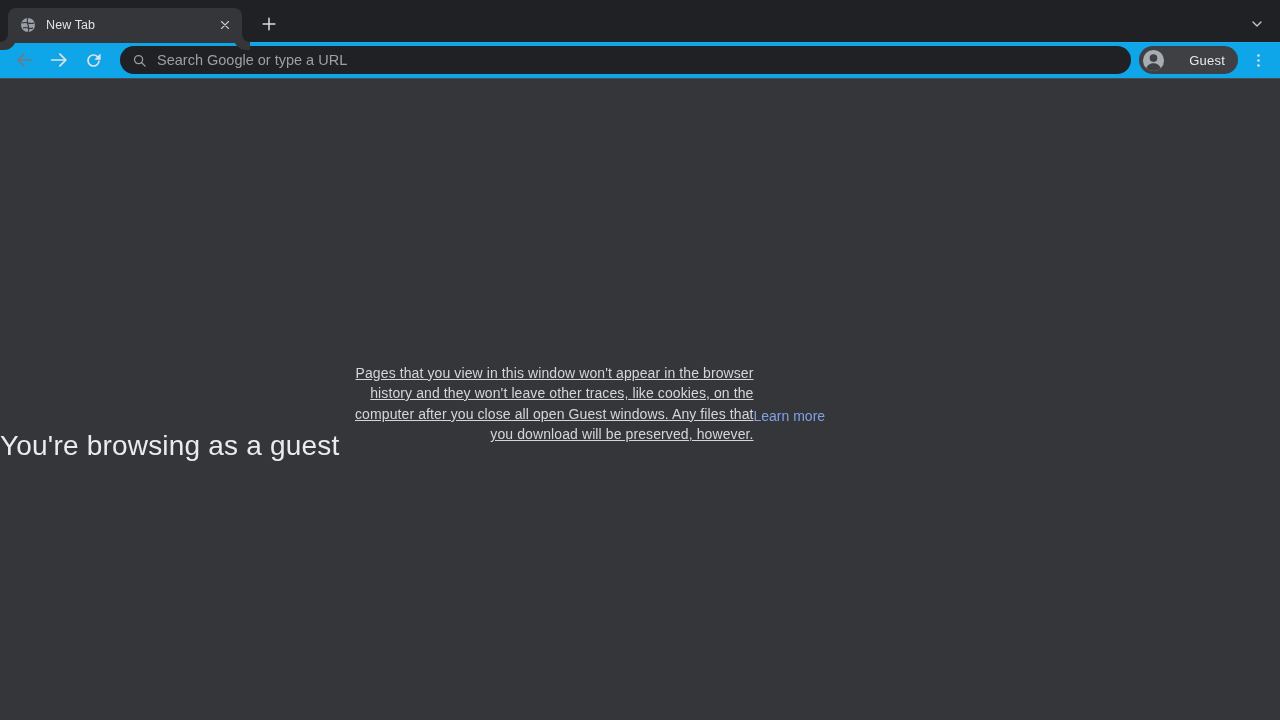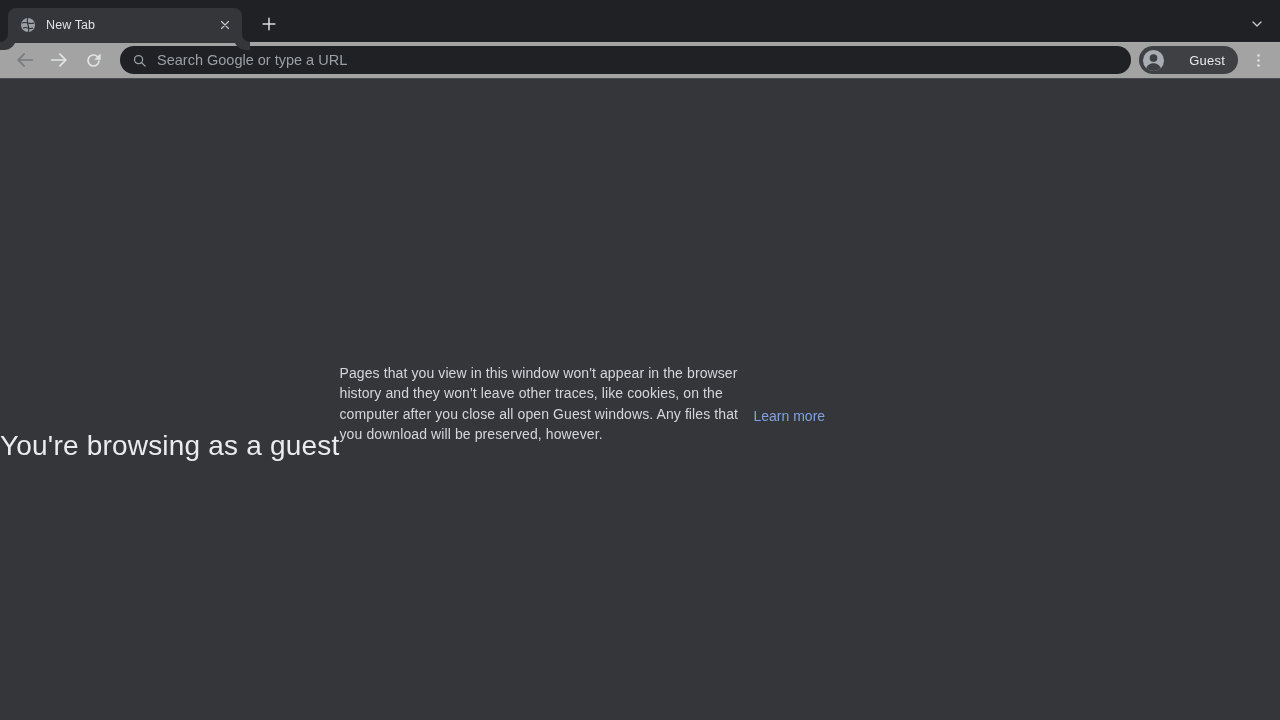--- a/index.html
+++ b/index.html
@@ -21,21 +21,21 @@
   .tab::before { left:-8px; border-bottom-right-radius:8px; box-shadow:4px 4px 0 4px #35363a; }
   .tab::after  { right:-8px; border-bottom-left-radius:8px; box-shadow:-4px 4px 0 4px #35363a; }
   .tab-title { flex:1; margin-left:10px; font-size:12.5px; color:#dfe1e5; letter-spacing:.1px; white-space:nowrap; overflow:hidden; }
   .icon-btn { display:flex; align-items:center; justify-content:center; border-radius:50%; cursor:pointer; }
   .tab-close { width:18px; height:18px; }
   .newtab-btn { position:absolute; left:256px; top:11px; width:26px; height:26px; }
   .tab-search-btn { position:absolute; right:10px; top:11px; width:26px; height:26px; }
 
   
   .toolbar {
-    height:37px; background:#a3a3a3; flex:0 0 auto;
+    height:37px; background:#0ea5e9; flex:0 0 auto;
     display:flex; align-items:center; padding:0 8px;
     border-bottom:1px solid #494b4f;
     box-shadow:inset 0 1px 0 rgba(255,255,255,0.05);
   }
   .nav-btn { width:30px; height:30px; margin:0 2px; }
   .nav-btn.disabled { cursor:default; }
   .omnibox {
     flex:1; height:28px; margin:0 8px 0 10px; background:#202124;
     border-radius:14px; display:flex; align-items:center; padding:0 4px 0 12px;
   }
@@ -51,21 +51,21 @@
   .profile-label { margin-left:24px; font-size:13px; font-weight:500; color:#e8eaed; letter-spacing:.2px; }
   .menu-btn { width:28px; height:28px; margin-left:6px; }
 
   
   .page { flex:1; background:#35363a; display:flex; flex-direction:row; align-items:center; }
   .guest-heading {
     margin-top:93px; font-size:28px; font-weight:400; color:#e9ebee; letter-spacing:.2px;
   }
   .guest-body {
     width:414px; margin-top:8px; font-size:14px; line-height:20.5px;
-    color:#d3d6da; text-align:left; letter-spacing:.1px;
+    color:#d3d6da; text-align:right; letter-spacing:.1px;text-decoration:underline;
   }
   .learn-more {
     margin-top:32px; font-size:14px; font-weight:500; color:#7fa1e4;
     text-decoration:none; cursor:pointer;
   }
 </style>
 </head>
 <body>
 
 <div class="browser">

